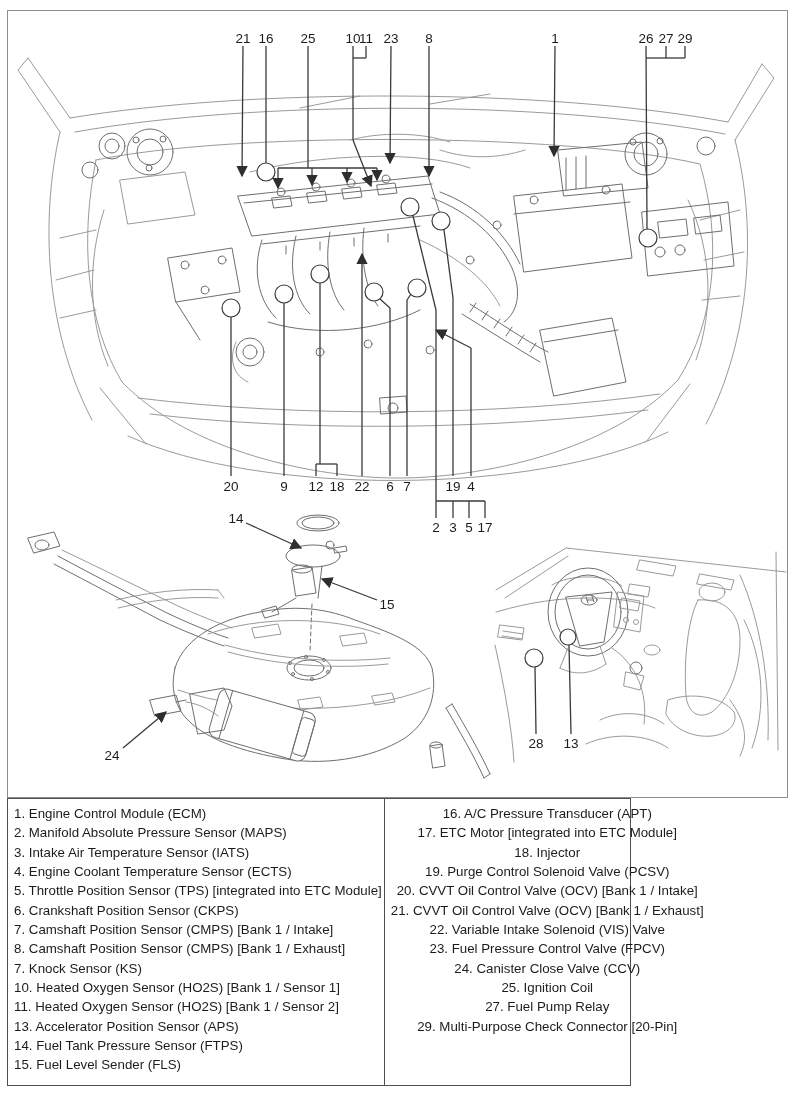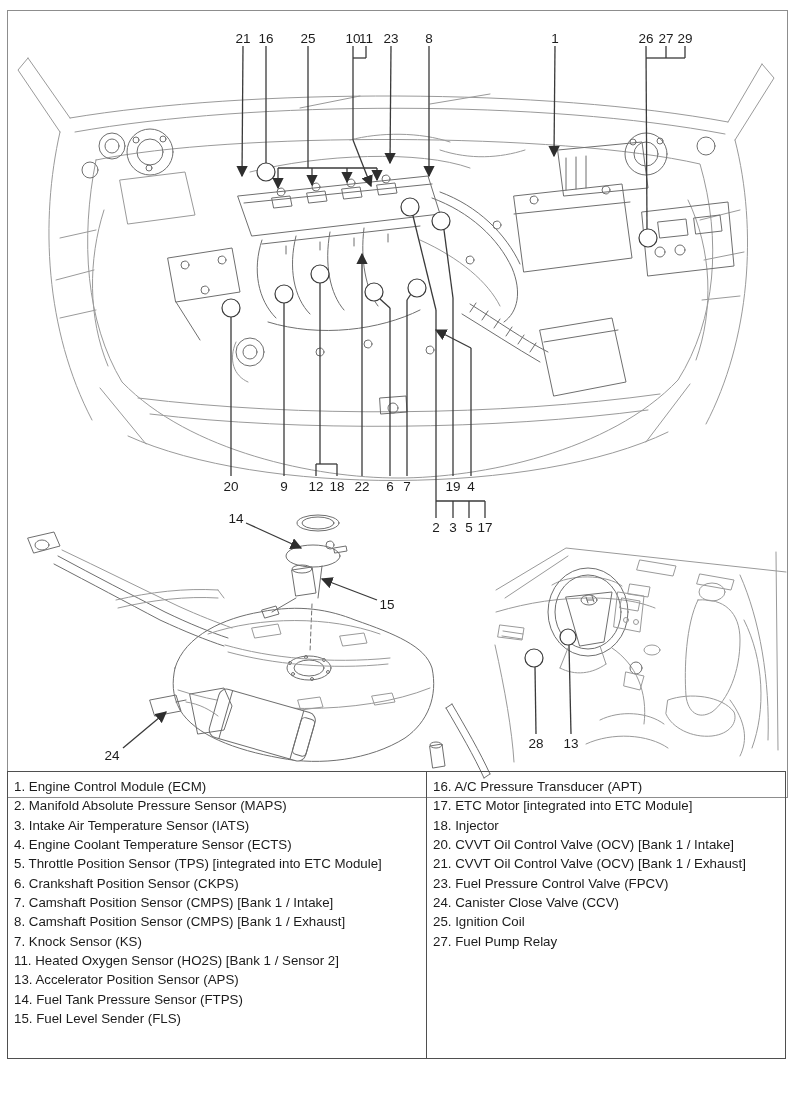--- a/index.html
+++ b/index.html
@@ -9,25 +9,25 @@
     --c-line-strong:#6f6f6f;
     --c-border:#4f4f4f;
     --c-border-light:#8d8d8d;
     --c-bg:#ffffff;
   }
   html,body{margin:0;padding:0;background:var(--c-bg);}
   .page{position:relative;width:795px;height:1103px;background:var(--c-bg);overflow:hidden;
         font-family:"Liberation Sans",sans-serif;color:var(--c-ink);}
   .figure-frame{position:absolute;left:7px;top:10px;width:779px;height:786px;
         border:1px solid var(--c-border-light);background:var(--c-bg);}
-  .legend-box{position:absolute;left:7px;top:771px;width:779px;height:288px;
+  .legend-box{position:absolute;left:7px;top:798px;width:624px;height:288px;
         border:1px solid var(--c-border);display:flex;box-sizing:border-box;}
   .legend-col{padding:5px 2px 0 6px;font-size:13.3px;line-height:19.35px;color:var(--c-ink);}
   .legend-col.left{width:419px;border-right:1px solid var(--c-border);box-sizing:border-box;}
-  .legend-col.right{flex:1;}
+  .legend-col.right{flex:1;text-align:center;}
   .legend-row{white-space:nowrap;}
   svg.overlay{position:absolute;left:0;top:0;pointer-events:none;}
   .art{fill:none;stroke:var(--c-line);stroke-width:1;stroke-linecap:round;stroke-linejoin:round;}
   .art2{fill:none;stroke:var(--c-line-strong);stroke-width:1;stroke-linecap:round;stroke-linejoin:round;}
   .artw{fill:#fff;stroke:var(--c-line-strong);stroke-width:1;stroke-linejoin:round;}
   .dashed{stroke-dasharray:4 3;}
   .leader{fill:none;stroke:var(--c-leader);stroke-width:1.3;}
   .marker-circle{fill:#fff;stroke:var(--c-leader);stroke-width:1.2;}
   .callout-num{fill:var(--c-ink);font-family:"Liberation Sans",sans-serif;font-size:13.5px;text-anchor:middle;}
 </style>
@@ -319,31 +319,35 @@
     <div class="legend-col left">
         <div class="legend-row">1. Engine Control Module (ECM)</div>
         <div class="legend-row">2. Manifold Absolute Pressure Sensor (MAPS)</div>
         <div class="legend-row">3. Intake Air Temperature Sensor (IATS)</div>
         <div class="legend-row">4. Engine Coolant Temperature Sensor (ECTS)</div>
         <div class="legend-row">5. Throttle Position Sensor (TPS) [integrated into ETC Module]</div>
         <div class="legend-row">6. Crankshaft Position Sensor (CKPS)</div>
         <div class="legend-row">7. Camshaft Position Sensor (CMPS) [Bank 1 / Intake]</div>
         <div class="legend-row">8. Camshaft Position Sensor (CMPS) [Bank 1 / Exhaust]</div>
         <div class="legend-row">7. Knock Sensor (KS)</div>
+        <div class="legend-row">10. Heated Oxygen Sensor (HO2S) [Bank 1 / Sensor 1]</div>
         <div class="legend-row">11. Heated Oxygen Sensor (HO2S) [Bank 1 / Sensor 2]</div>
         <div class="legend-row">13. Accelerator Position Sensor (APS)</div>
         <div class="legend-row">14. Fuel Tank Pressure Sensor (FTPS)</div>
         <div class="legend-row">15. Fuel Level Sender (FLS)</div>
       </div>
     <div class="legend-col right">
         <div class="legend-row">16. A/C Pressure Transducer (APT)</div>
         <div class="legend-row">17. ETC Motor [integrated into ETC Module]</div>
         <div class="legend-row">18. Injector</div>
+        <div class="legend-row">19. Purge Control Solenoid Valve (PCSV)</div>
         <div class="legend-row">20. CVVT Oil Control Valve (OCV) [Bank 1 / Intake]</div>
         <div class="legend-row">21. CVVT Oil Control Valve (OCV) [Bank 1 / Exhaust]</div>
+        <div class="legend-row">22. Variable Intake Solenoid (VIS) Valve</div>
         <div class="legend-row">23. Fuel Pressure Control Valve (FPCV)</div>
         <div class="legend-row">24. Canister Close Valve (CCV)</div>
         <div class="legend-row">25. Ignition Coil</div>
         <div class="legend-row">27. Fuel Pump Relay</div>
+        <div class="legend-row">29. Multi-Purpose Check Connector [20-Pin]</div>
       </div>
   </div>
 
 </div>
 
 </body></html>

